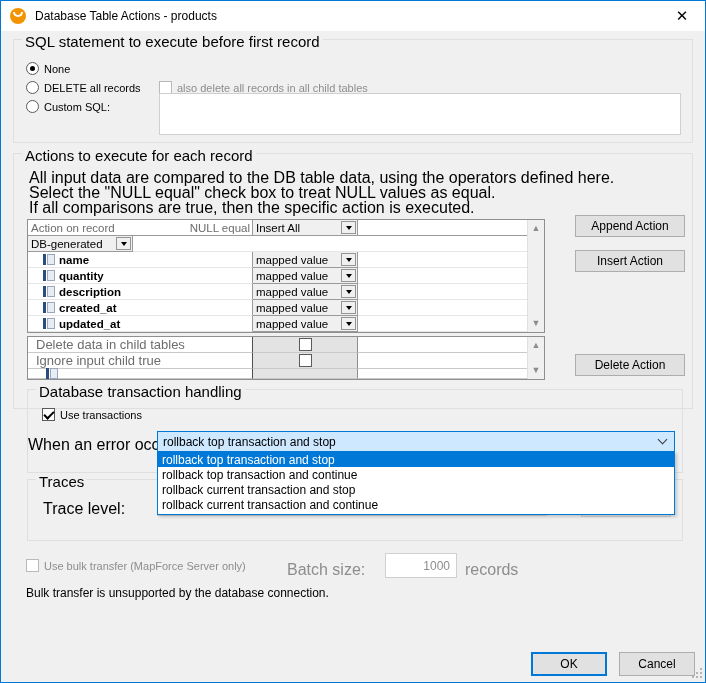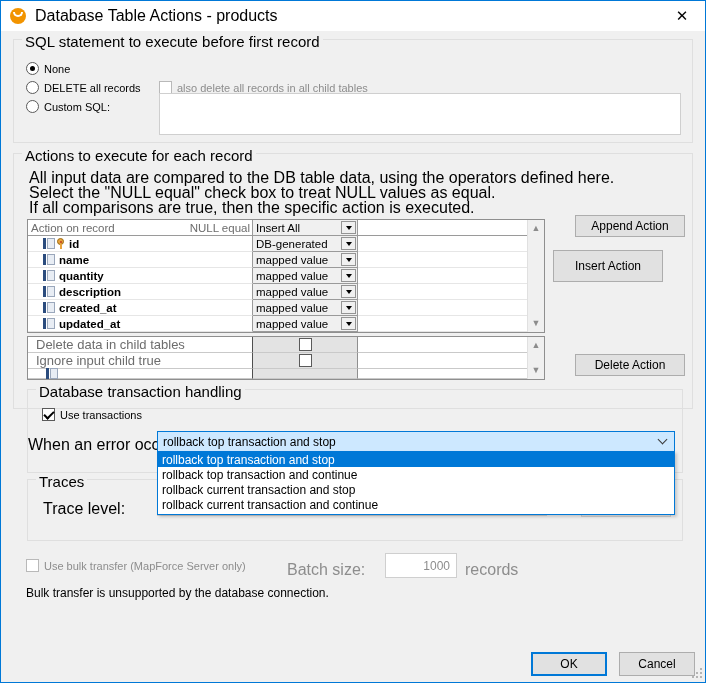--- a/index.html
+++ b/index.html
@@ -46,21 +46,21 @@
     left: 3px; top: 4px;
     width: 10px; height: 5px;
     border-left: 2px solid #ffffff;
     border-right: 2px solid #ffffff;
     border-bottom: 2px solid #ffffff;
     border-radius: 0 0 6px 6px;
     box-sizing: border-box;
   }
   .title-text {
     margin-left: 9px;
-    font-size: 16px;
+    font-size: 12px;
     color: #000;
   }
   .close-btn {
     position: absolute;
     right: 0; top: 0;
     width: 46px; height: 29px;
     display: flex; align-items: center; justify-content: center;
     font-size: 15px;
     color: #000;
     font-family: "Liberation Sans", sans-serif;
@@ -469,31 +469,20 @@
           <span class="null-eq">NULL equal</span>
         </div>
         <div class="gc-combo">
           <span class="val">Insert All</span>
           <span class="arrow-btn"></span>
         </div>
         <div class="gc-rest"></div>
       </div>
 
       <div class="grid-row">
-        <div class="gc-name">
-          <span class="col-icon">
-              <i class="barl"></i>
-              <i class="barbox"></i>
-            </span>
-          <span class="key-icon">
-              <i class="kh"></i>
-              <i class="ks"></i>
-            </span>
-          <span class="field-name">id</span>
-        </div>
         <div class="gc-combo">
           <span class="val">DB-generated</span>
           <span class="arrow-btn"></span>
         </div>
         <div class="gc-rest"></div>
       </div>
 
       <div class="grid-row">
         <div class="gc-name">
           <span class="col-icon">
@@ -606,21 +595,21 @@
 
       <div class="vscroll" style="right:0; top:0; bottom:0;">
         <div class="sb-arrow">▲</div>
         <div class="sb-arrow bottom">▼</div>
       </div>
     </div>
 
     <div class="btn" style="left:574px; top:184px; width:110px; height:22px;">
       <span>Append Action</span>
     </div>
-    <div class="btn" style="left:552px; top:219px; width:110px; height:32px;justify-content:center;">
+    <div class="btn" style="left:574px; top:219px; width:110px; height:22px;justify-content:center;">
       <span>Insert Action</span>
     </div>
     <div class="btn" style="left:574px; top:323px; width:110px; height:22px;">
       <span>Delete Action</span>
     </div>
 
     <div class="group" style="left:26px; top:358px; width:656px; height:84px;">
       <div class="legend">Database transaction handling</div>
     </div>
 

